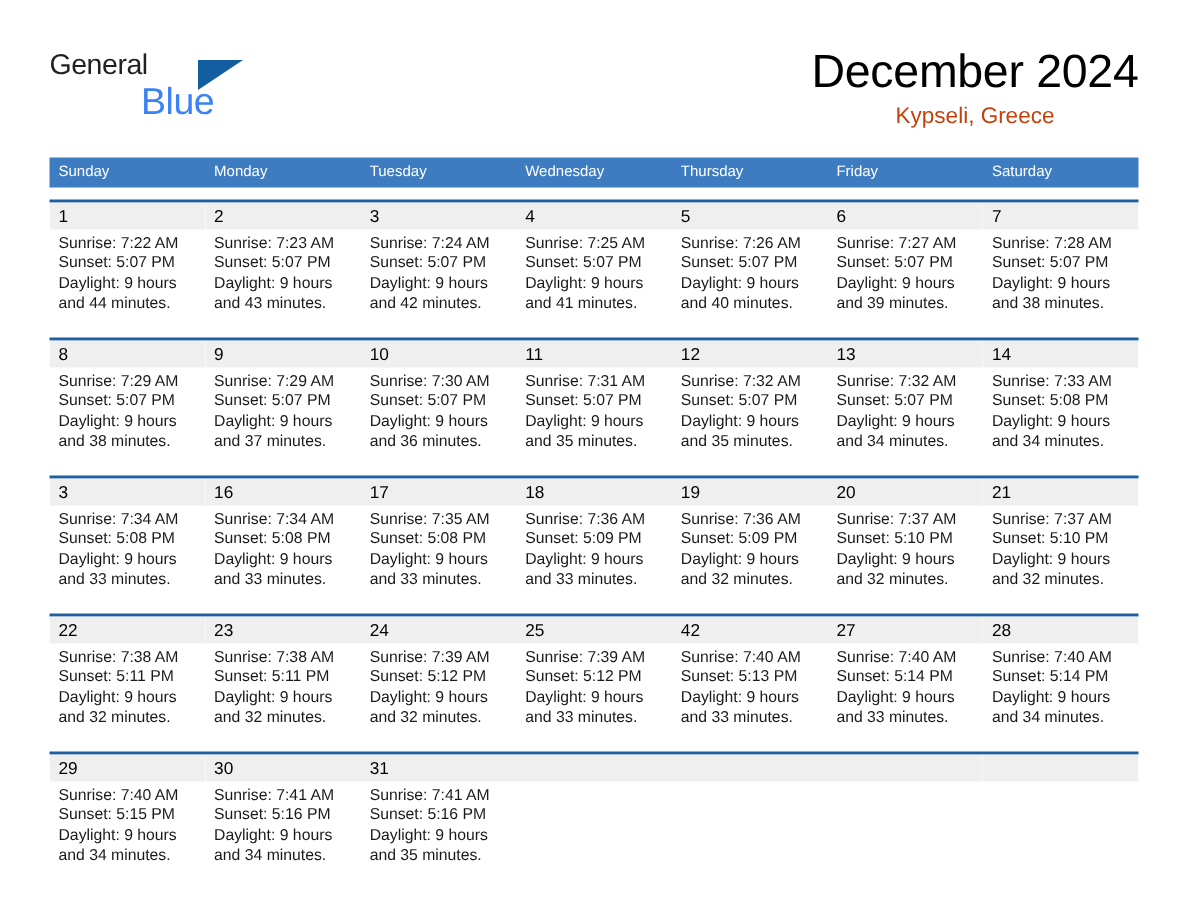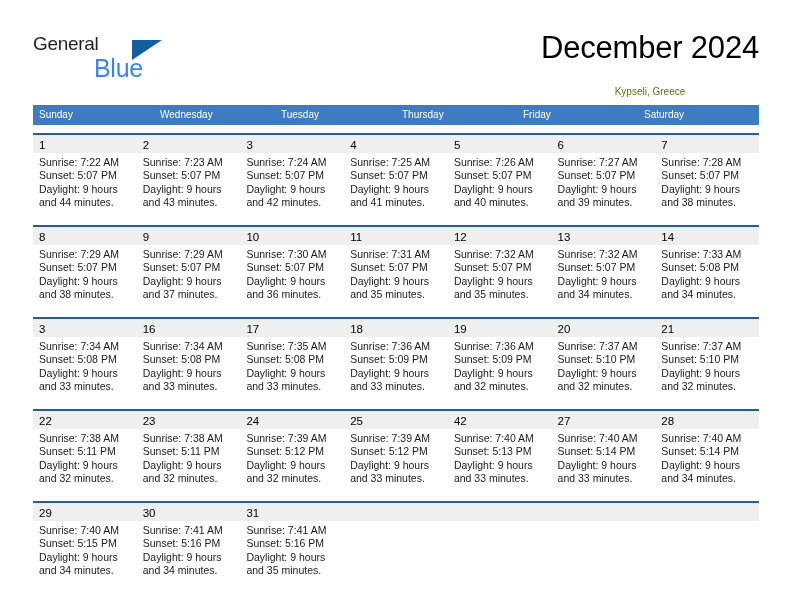--- a/index.html
+++ b/index.html
@@ -75,24 +75,24 @@
     text-align: center;
   }
   .month-title {
     font-size: 31px;
     color: #000000;
     line-height: 40px;
     letter-spacing: -0.2px;
     white-space: nowrap;
   }
   .location {
-    font-size: 10px;
-    color: #4d7c0f;
+    font-size: 15px;
+    color: #c2410c;
     line-height: 20px;
-    margin-top: 14px;
+    margin-top: 0;
     white-space: nowrap;
   }
 
   
   .calendar {
     position: absolute;
     left: 33px;
     top: 105px;
     width: 726px;
   }
@@ -170,22 +170,23 @@
       <div class="month-title">December 2024</div>
       <div class="location">Kypseli, Greece</div>
     </div>
 
   </div>
 
   <div class="calendar">
 
     <div class="weekday-row">
       <div class="weekday-cell">Sunday</div>
+      <div class="weekday-cell">Monday</div>
+      <div class="weekday-cell">Tuesday</div>
       <div class="weekday-cell">Wednesday</div>
-      <div class="weekday-cell">Tuesday</div>
       <div class="weekday-cell">Thursday</div>
       <div class="weekday-cell">Friday</div>
       <div class="weekday-cell">Saturday</div>
     </div>
 
     <div class="week-row">
       <div class="day-cell">
         <div class="day-number-strip"><span class="day-number">1</span></div>
         <div class="day-body">
           <div class="day-line">Sunrise: 7:22 AM</div>

